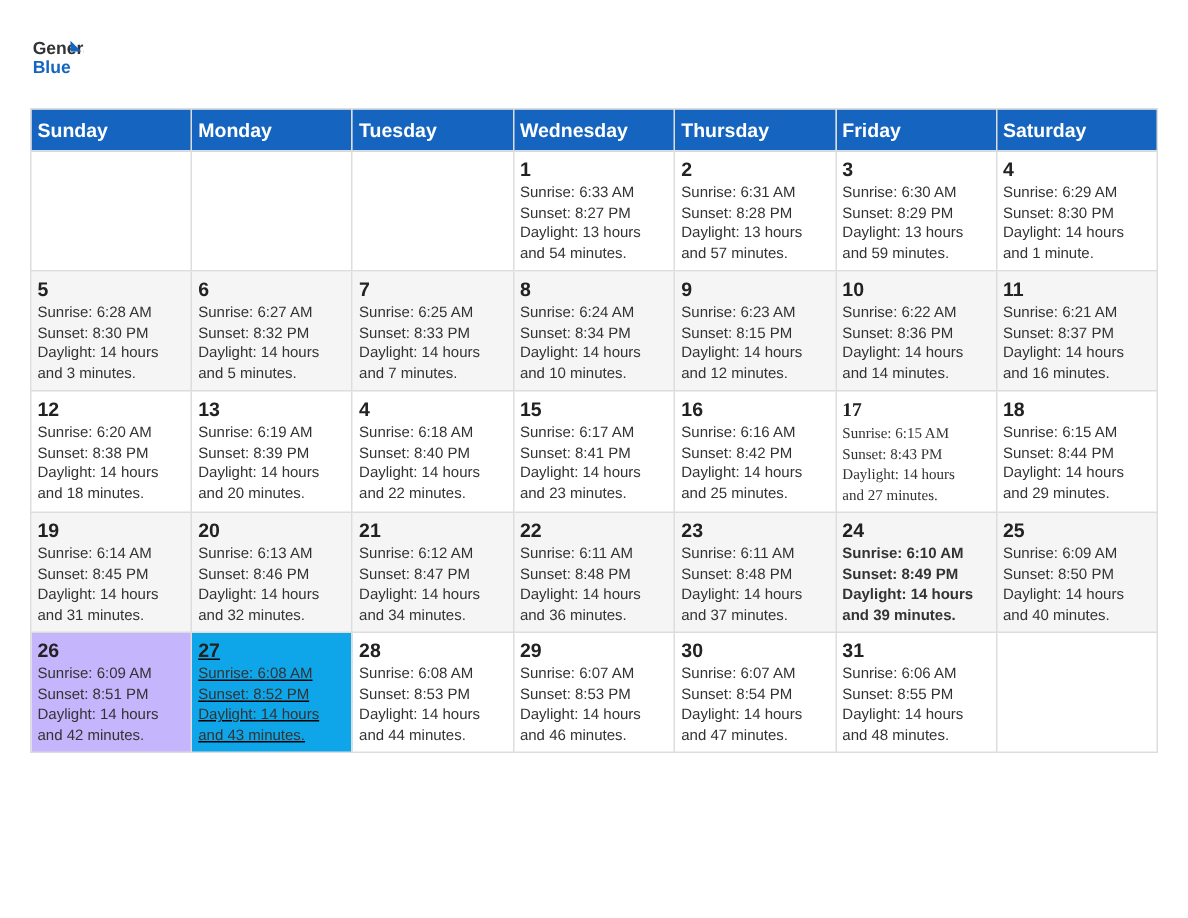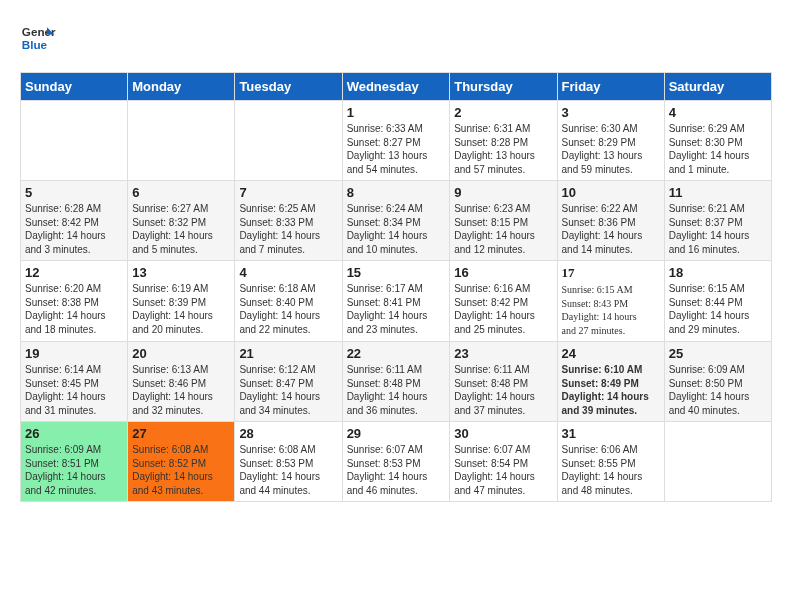--- a/index.html
+++ b/index.html
@@ -137,21 +137,21 @@
           <div class="day-info" style="white-space: pre-line;">Sunrise: 6:29 AM
 Sunset: 8:30 PM
 Daylight: 14 hours
 and 1 minute.</div>
         </td>
       </tr>
       <tr>
         <td style="background: rgb(245, 245, 245);">
           <div class="day-number">5</div>
           <div class="day-info" style="white-space: pre-line;">Sunrise: 6:28 AM
-Sunset: 8:42 PM
+Sunset: 8:30 PM
 Daylight: 14 hours
 and 3 minutes.</div>
         </td>
         <td style="background: rgb(245, 245, 245);">
           <div class="day-number">6</div>
           <div class="day-info" style="white-space: pre-line;">Sunrise: 6:27 AM
 Sunset: 8:32 PM
 Daylight: 14 hours
 and 5 minutes.</div>
         </td>
@@ -287,28 +287,28 @@
         </td>
         <td style="background: rgb(245, 245, 245); margin-left: 36px;">
           <div class="day-number">25</div>
           <div class="day-info" style="white-space: pre-line;">Sunrise: 6:09 AM
 Sunset: 8:50 PM
 Daylight: 14 hours
 and 40 minutes.</div>
         </td>
       </tr>
       <tr>
-        <td style="background: #86efac;">
+        <td style="background: #c4b5fd;">
           <div class="day-number">26</div>
           <div class="day-info" style="white-space: pre-line;">Sunrise: 6:09 AM
 Sunset: 8:51 PM
 Daylight: 14 hours
 and 42 minutes.</div>
         </td>
-        <td style="background: #f97316;">
+        <td style="background: #0ea5e9; text-decoration: underline;">
           <div class="day-number">27</div>
           <div class="day-info" style="white-space: pre-line;">Sunrise: 6:08 AM
 Sunset: 8:52 PM
 Daylight: 14 hours
 and 43 minutes.</div>
         </td>
         <td style="background: rgb(255, 255, 255);">
           <div class="day-number">28</div>
           <div class="day-info" style="white-space: pre-line;">Sunrise: 6:08 AM
 Sunset: 8:53 PM

